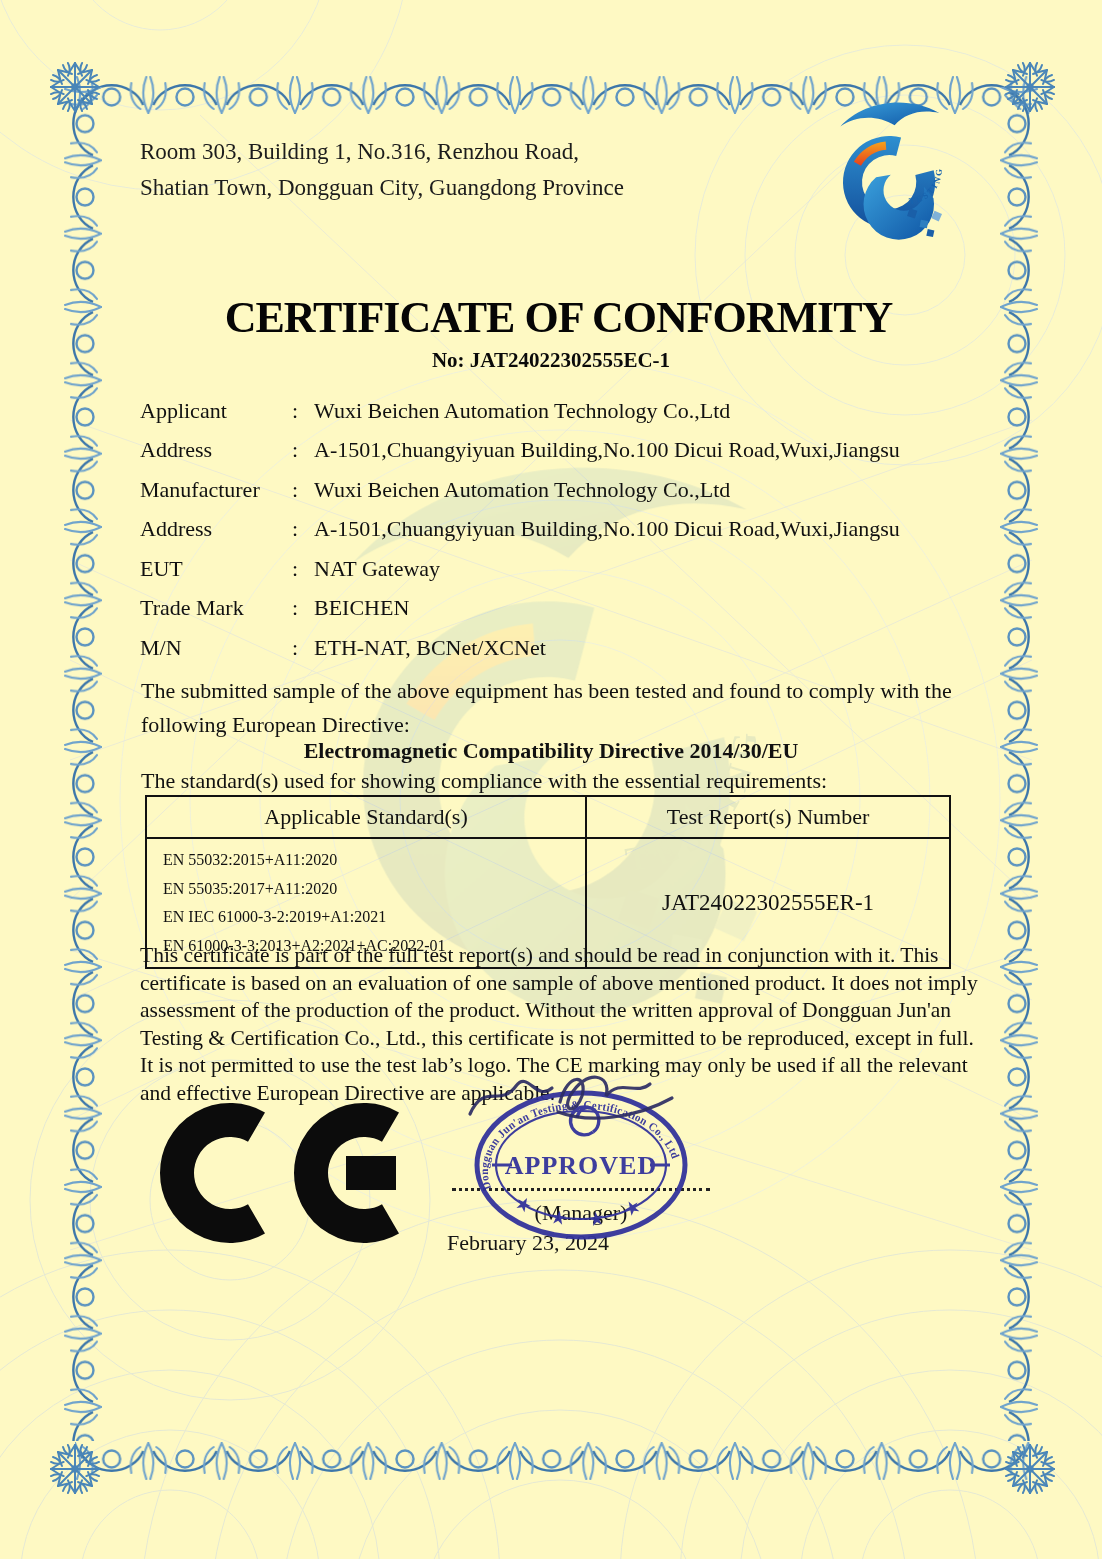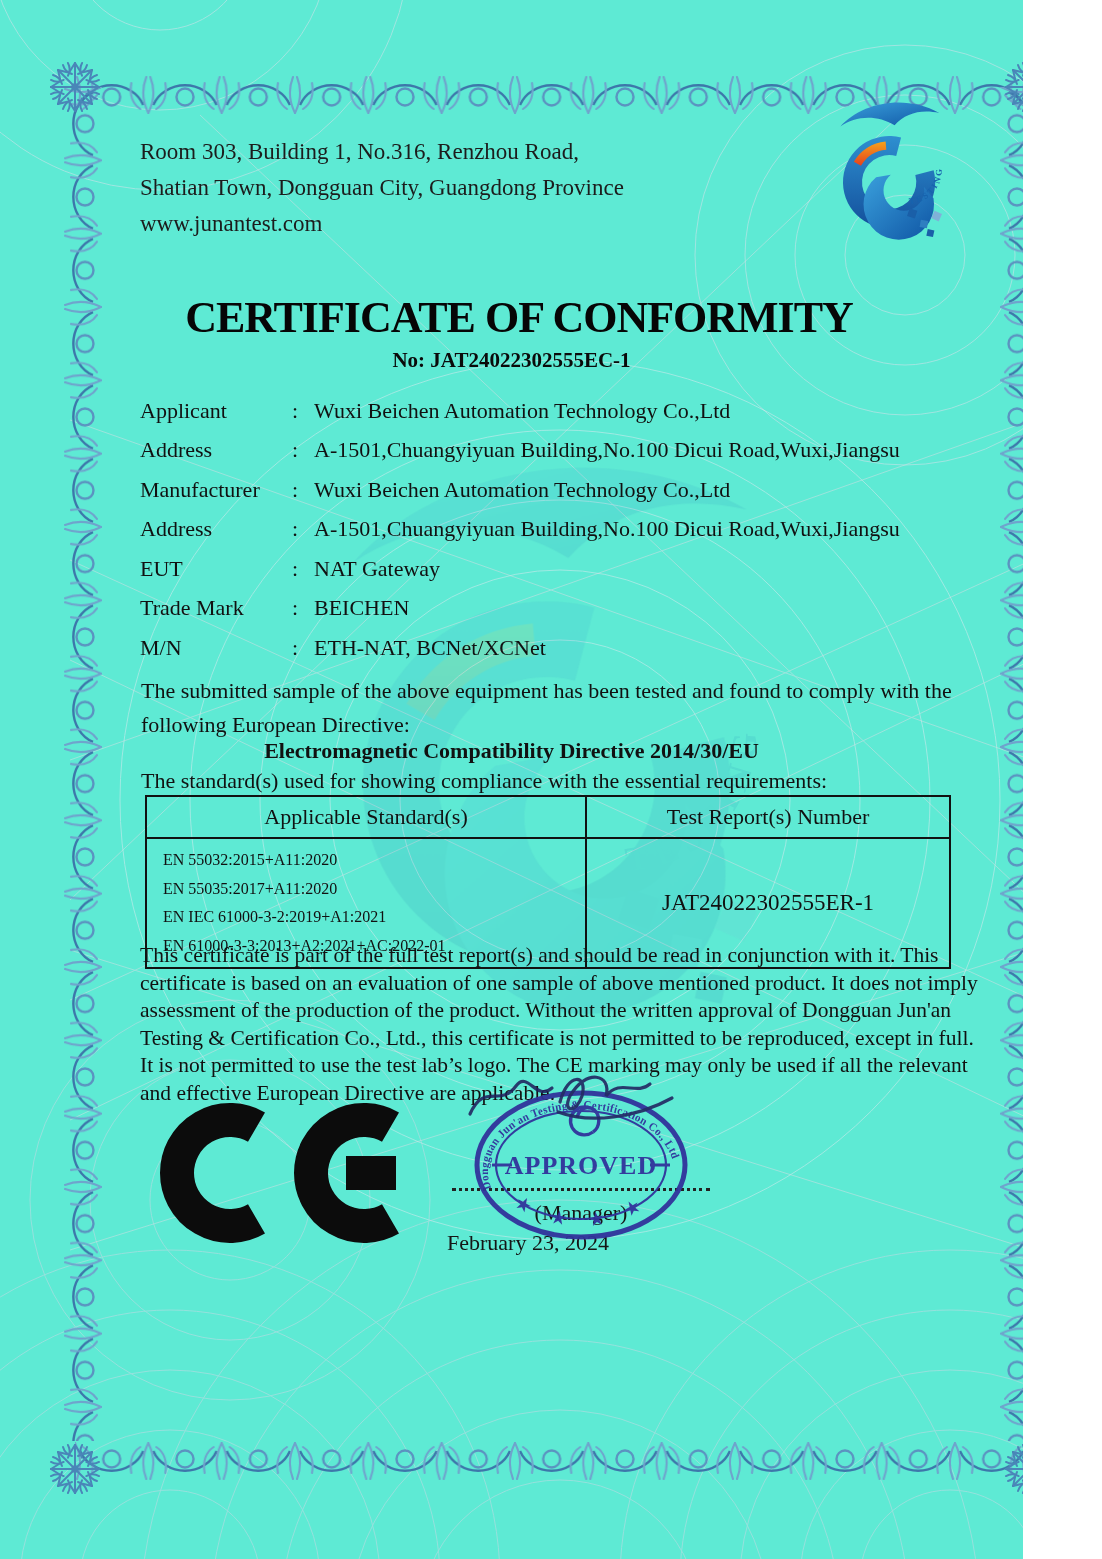--- a/index.html
+++ b/index.html
@@ -1,16 +1,16 @@
 <!DOCTYPE html>
 <html><head>
 <meta charset="utf-8">
 <style>
   html,body{margin:0;padding:0;background:#ffffff;}
-  .page{position:relative;width:1023px;height:1559px;background:#5eead4;overflow:hidden;
+  .page{position:relative;width:1102px;height:1559px;background:#fef9c3;overflow:hidden;
         font-family:"Liberation Serif","DejaVu Serif",serif;color:#111;}
   svg{display:block;}
   .decor{position:absolute;left:0;top:0;z-index:0;pointer-events:none;}
   .logo-svg{position:absolute;left:832px;top:98px;width:136px;height:156px;z-index:2;}
   .addr{position:absolute;left:140px;top:134px;z-index:2;font-size:23px;line-height:36px;color:#1c1c1c;}
   .title{position:absolute;left:0;right:0;top:292px;z-index:2;text-align:center;
          font-size:44px;font-weight:bold;letter-spacing:-1px;color:#060606;padding-left:15px;}
   .certno{position:absolute;left:0;right:0;top:348px;z-index:2;text-align:center;
           font-size:21px;font-weight:bold;color:#0a0a0a;}
   .fields{position:absolute;left:140px;top:384px;width:830px;z-index:2;font-size:22px;}
@@ -184,21 +184,20 @@
     <rect x="999" y="87" width="56" height="1354" fill="url(#patR)"></rect>
     <use href="#flake" transform="translate(75,87)"></use>
     <use href="#flake" transform="translate(1030,87)"></use>
     <use href="#flake" transform="translate(75,1469)"></use>
     <use href="#flake" transform="translate(1030,1469)"></use>
   </svg>
 
   <div class="addr">
     <div>Room 303, Building 1, No.316, Renzhou Road,</div>
     <div>Shatian Town, Dongguan City, Guangdong Province</div>
-    <div>www.junantest.com</div>
   </div>
 
   <svg class="logo-svg" viewBox="0 0 100 115">
     <use href="#logoArt"></use>
   </svg>
 
   <div class="title">CERTIFICATE OF CONFORMITY</div>
   <div class="certno">No: JAT24022302555EC-1</div>
 
   <div class="fields">

